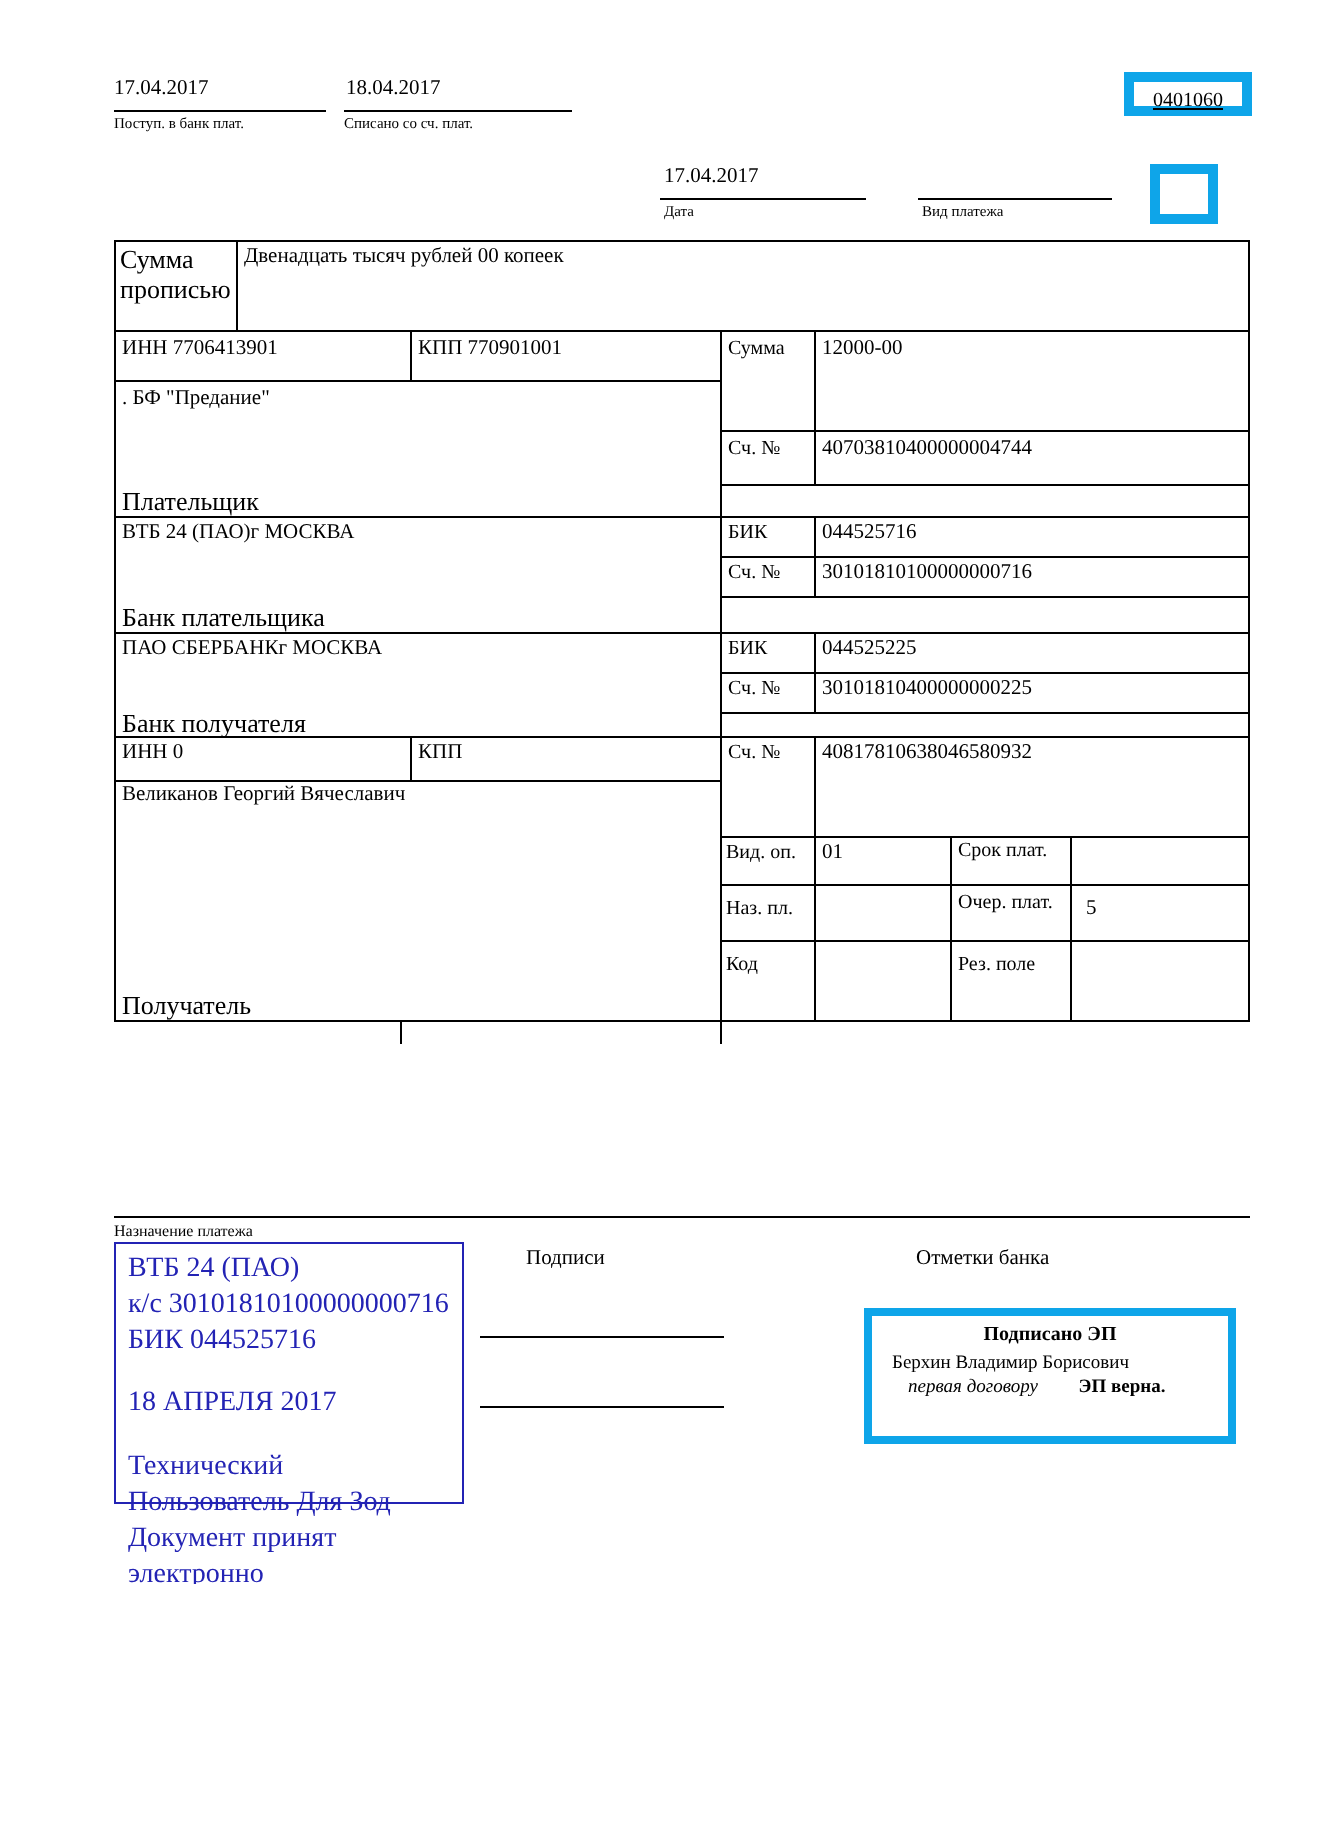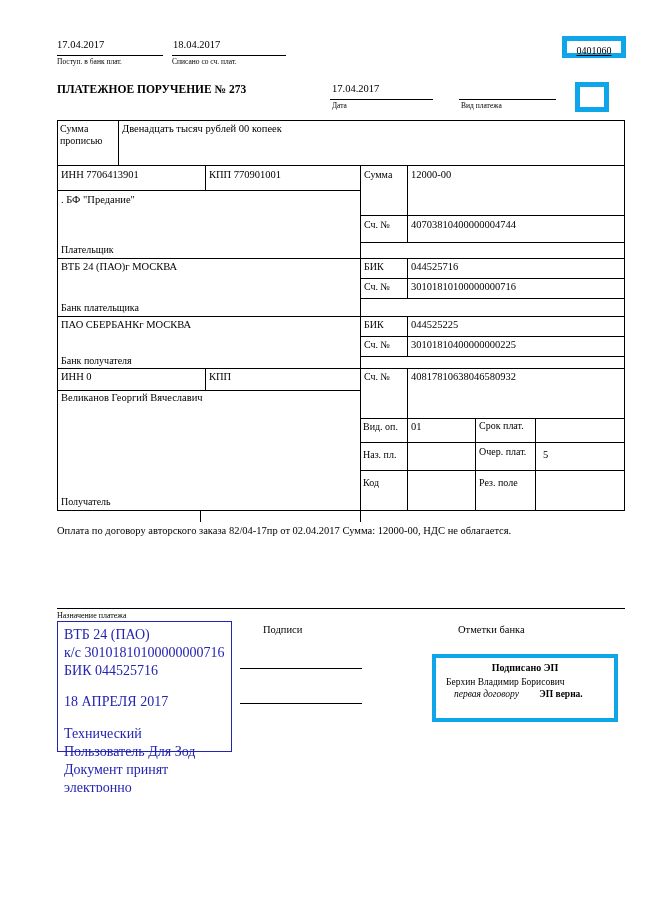--- a/index.html
+++ b/index.html
@@ -2,21 +2,21 @@
 <html><head>
 <meta charset="utf-8">
 <style>
   * { margin:0; padding:0; box-sizing:border-box; }
   html,body { background:#fff; }
   body { font-family:"Liberation Serif", serif; color:#000; }
   .page { position:relative; width:660px; height:792px; background:#fff; overflow:hidden; }
   .t  { position:absolute; white-space:nowrap; font-size:10.5px; line-height:1.15; }
   .wrap { white-space:normal; }
   .s10 { font-size:10px; }
-  .s95 { font-size:10px;font-family:Liberation Serif, serif; }
+  .s95 { font-size:13px;font-family:Liberation Serif, serif; }
   .s8  { font-size:8px; }
   .s75 { font-size:7.5px; }
   .title { font-size:11.5px; font-weight:bold; }
   .hl { position:absolute; height:1px; background:#000; }
   .vl { position:absolute; width:1px;  background:#000; }
   .box { position:absolute; border:5px solid #0ea5e9;text-decoration:underline; }
   .stamp { position:absolute; left:57px; top:621px; width:175px; height:131px;
            border:1px solid #2323b4; color:#2323b4; padding:4px 6px; font-size:14px; line-height:1.3; }
   .stamp .gap12 { margin-top:12px; }
   .stamp .gap14 { margin-top:14px; }
@@ -37,21 +37,20 @@
   <div class="t" style="left:173px;top:39px">18.04.2017</div>
   <div class="hl" style="left:57px;top:55px;width:106px"></div>
   <div class="hl" style="left:172px;top:55px;width:114px"></div>
   <div class="t s75" style="left:57px;top:58px">Поступ. в банк плат.</div>
   <div class="t s75" style="left:172px;top:58px">Списано со сч. плат.</div>
 
   <div class="box" style="left:562px;top:36px;width:64px;height:22px;text-align:center;font-size:10px;line-height:20px">
     <span>0401060</span>
   </div>
 
-  <div class="t title" style="left:57px;top:83px">ПЛАТЕЖНОЕ ПОРУЧЕНИЕ № 273</div>
   <div class="t" style="left:332px;top:83px">17.04.2017</div>
   <div class="hl" style="left:330px;top:99px;width:103px"></div>
   <div class="t s75" style="left:332px;top:102px">Дата</div>
   <div class="hl" style="left:459px;top:99px;width:97px"></div>
   <div class="t s75" style="left:461px;top:102px">Вид платежа</div>
   <div class="box" style="left:575px;top:82px;width:34px;height:30px"></div>
 
   <div class="hl" style="left:57px;top:120px;width:568px"></div>
   <div class="hl" style="left:57px;top:165px;width:568px"></div>
   <div class="hl" style="left:57px;top:190px;width:303px"></div>
@@ -121,21 +120,20 @@
   <div class="t s10" style="left:363px;top:421px">Вид. оп.</div>
   <div class="t" style="left:411px;top:421px">01</div>
   <div class="t s10 wrap" style="left:479px;top:420px;width:50px">Срок плат.</div>
   <div class="t s10" style="left:363px;top:449px">Наз. пл.</div>
   <div class="t s10 wrap" style="left:479px;top:446px;width:50px">Очер. плат.</div>
   <div class="t" style="left:543px;top:449px">5</div>
   <div class="t s10" style="left:363px;top:477px">Код</div>
   <div class="t s10" style="left:479px;top:477px">Рез. поле</div>
   <div class="t s95" style="left:61px;top:496px">Получатель</div>
 
-  <div class="t" style="left:57px;top:525px">Оплата по договору авторского заказа 82/04-17пр от 02.04.2017 Сумма: 12000-00, НДС не облагается.</div>
   <div class="hl" style="left:57px;top:608px;width:568px"></div>
   <div class="t s8" style="left:57px;top:611px">Назначение платежа</div>
 
   <div class="t" style="left:263px;top:624px">Подписи</div>
   <div class="t" style="left:458px;top:624px">Отметки банка</div>
 
   <div class="hl" style="left:240px;top:668px;width:122px"></div>
   <div class="hl" style="left:240px;top:703px;width:122px"></div>
 
   <div class="stamp" style="color: rgb(35, 35, 180); border-color: rgb(35, 35, 180);">

